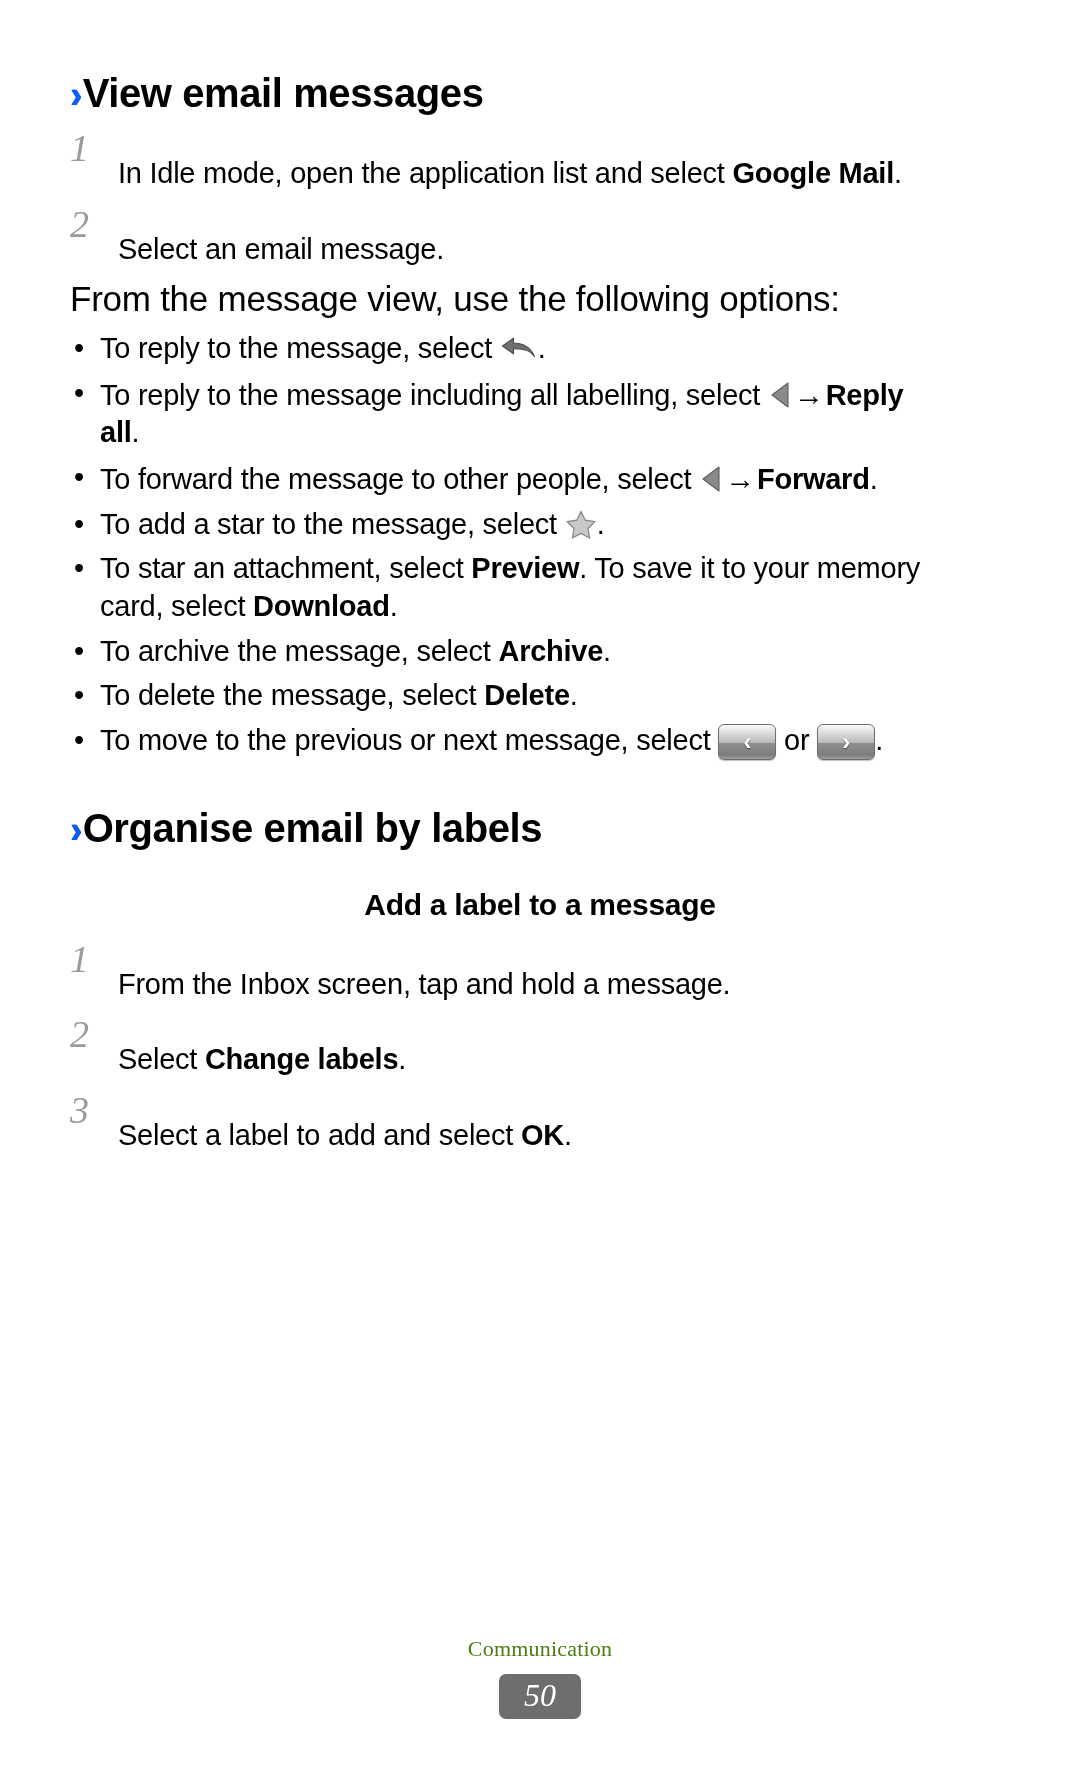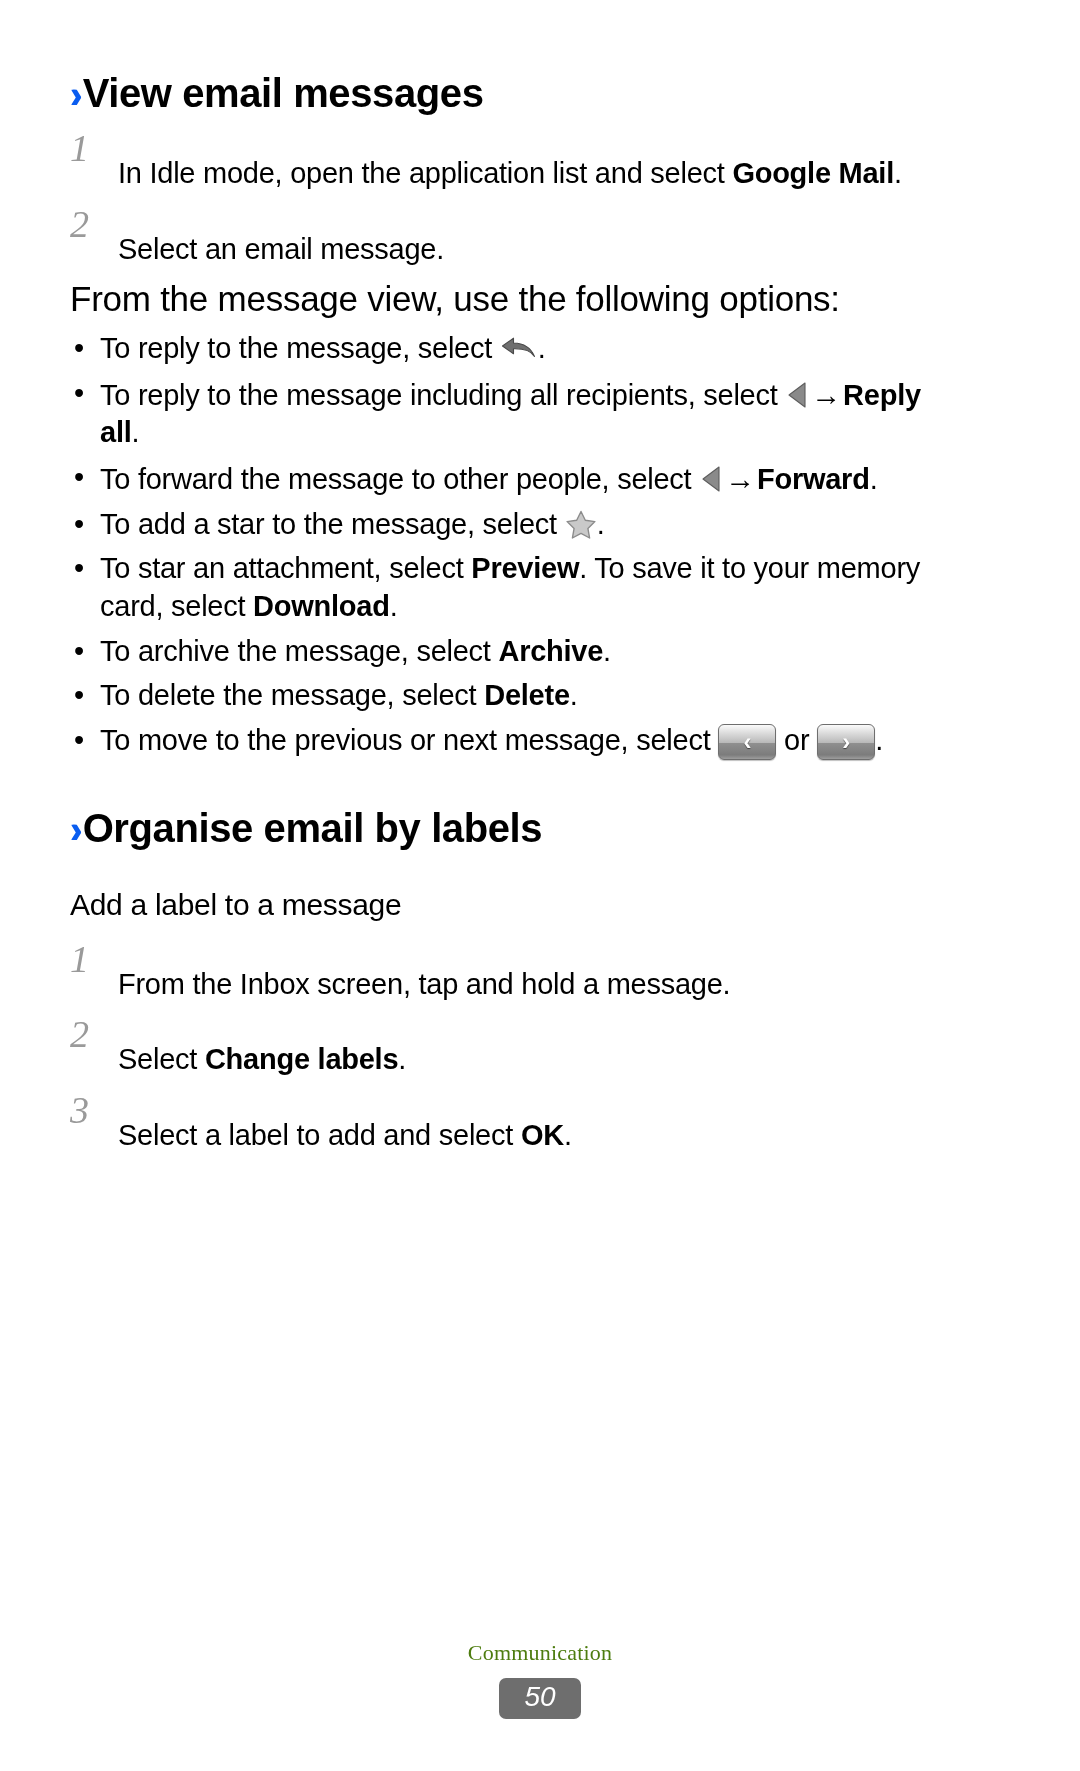--- a/index.html
+++ b/index.html
@@ -40,24 +40,25 @@
     font-size: 34px;
     font-weight: bold;
     margin-right: 10px;
     letter-spacing: -10px;
     display: inline-block;
     transform: scaleY(1.12);
   }
 
   .h2 {
     font-size: 30px;
-    font-weight: normal;
+    font-weight: bold;
     letter-spacing: -0.3px;
     margin: 34px 0 14px 0;
     line-height: 1.25;
+    text-align: center;
   }
 
   
   .para {
     font-size: 35px;
     line-height: 1.30;
     letter-spacing: -0.25px;
     margin: 8px 0 8px 0;
     max-width: 880px;
   }
@@ -166,23 +167,23 @@
     letter-spacing: 0.2px;
     margin-bottom: 12px;
   }
   .page-badge {
     display: inline-block;
     min-width: 58px;
     padding: 4px 12px 6px 12px;
     background: #6e6e6e;
     border-radius: 7px;
     color: #ffffff;
-    font-family: Liberation Sans, sans-serif;
+    font-family: Liberation Serif, serif;
     font-style: italic;
-    font-size: 28px;
+    font-size: 32px;
     line-height: 1.1;
   }
 </style>
 </head>
 <body>
 
 <div class="page">
 
   <div class="h1">
     <span class="chev">››</span>
@@ -203,21 +204,21 @@
 
   <div class="bullet">
     <div class="bullet-dot">•</div>
     <div class="bullet-txt"><span>To reply to the message, select </span><span class="ic ic-reply"><svg viewBox="0 0 38 26" width="38" height="26">
             <path d="M13.5 3.2 L13.5 8.0 C22 8.2 30 10.5 34.5 21.5 C31 15.3 24 13.6 13.5 13.8 L13.5 18.8 L2.5 11.0 Z" fill="#6f6f6f" stroke="#4a4a4a" stroke-width="1.1" stroke-linejoin="round"></path>
           </svg></span><span>.</span></div>
   </div>
 
   <div class="bullet">
     <div class="bullet-dot">•</div>
-    <div class="bullet-txt"><span>To reply to the message including all recipients, select </span><span class="ic ic-tri"><svg viewBox="0 0 24 30" width="24" height="30">
+    <div class="bullet-txt"><span>To reply to the message including all labelling, select </span><span class="ic ic-tri"><svg viewBox="0 0 24 30" width="24" height="30">
             <path d="M20 3 L20 27 L4 15 Z" fill="#8a8a8a" stroke="#5c5c5c" stroke-width="1.1" stroke-linejoin="round"></path>
           </svg></span><span class="arrow-gl">→</span><b>Reply all</b><span>.</span></div>
   </div>
 
   <div class="bullet">
     <div class="bullet-dot">•</div>
     <div class="bullet-txt"><span>To forward the message to other people, select </span><span class="ic ic-tri"><svg viewBox="0 0 24 30" width="24" height="30">
             <path d="M20 3 L20 27 L4 15 Z" fill="#8a8a8a" stroke="#5c5c5c" stroke-width="1.1" stroke-linejoin="round"></path>
           </svg></span><span class="arrow-gl">→</span><b>Forward</b><span>.</span></div>
   </div>

